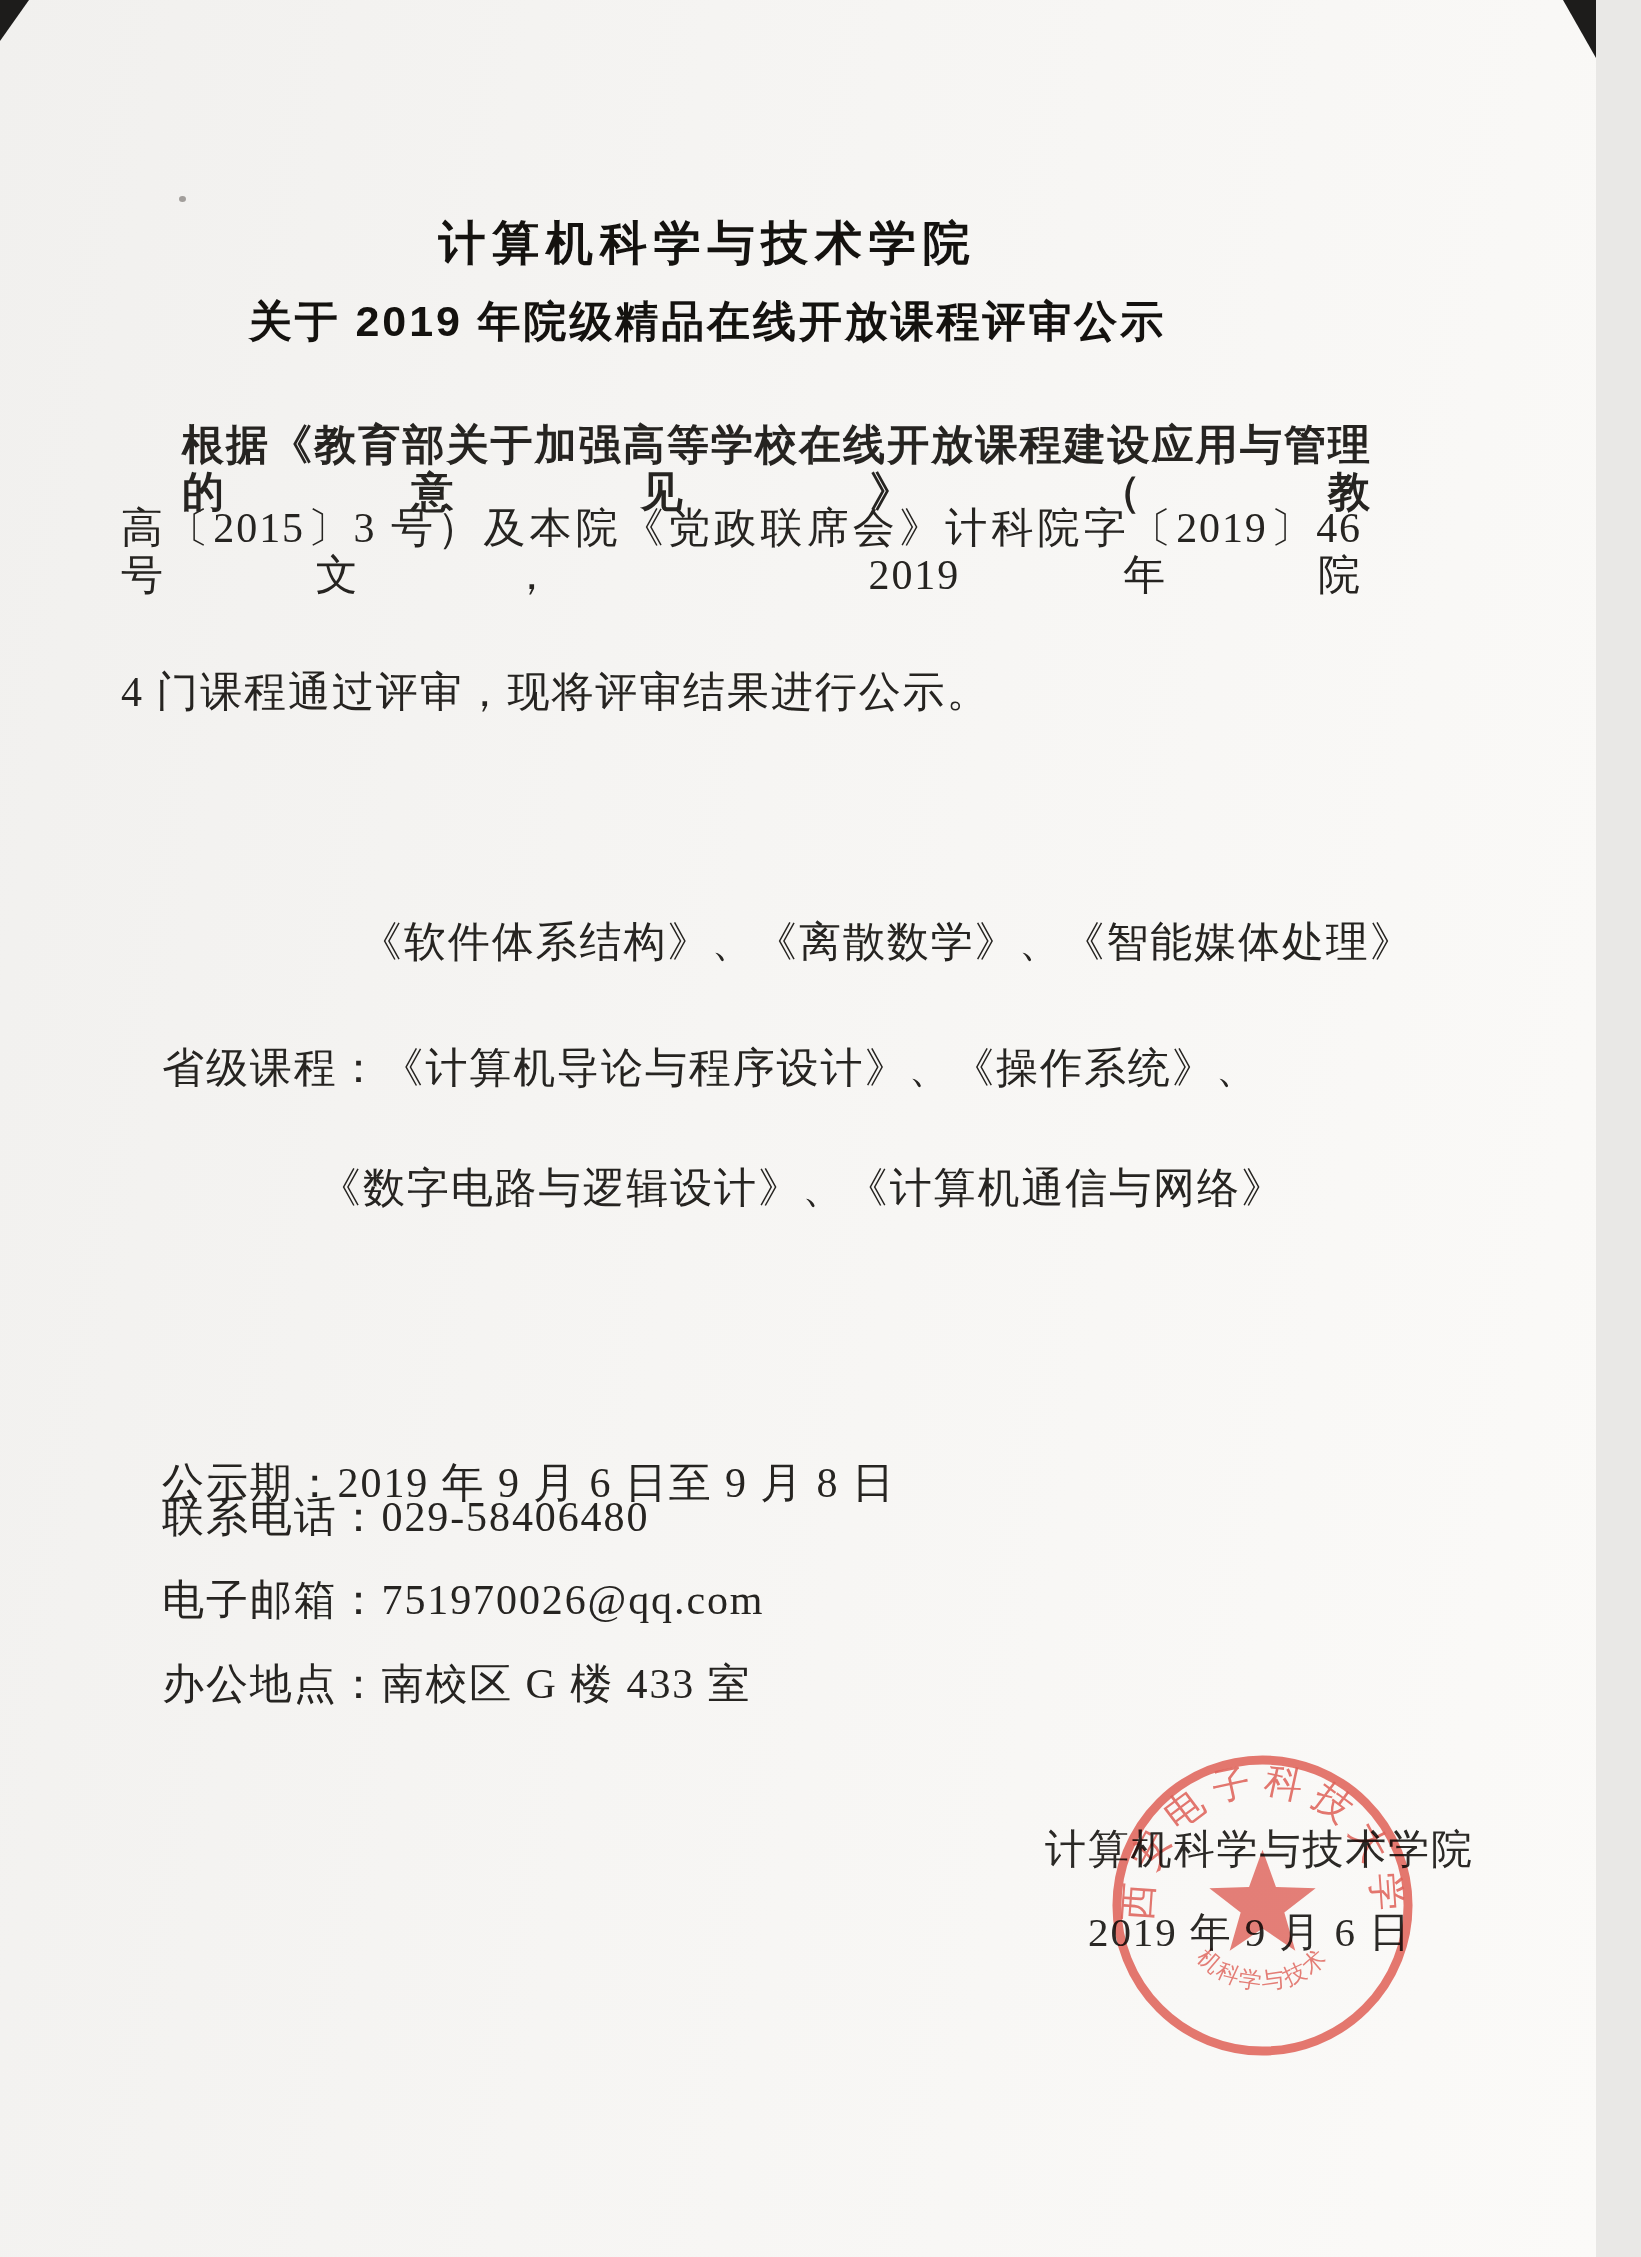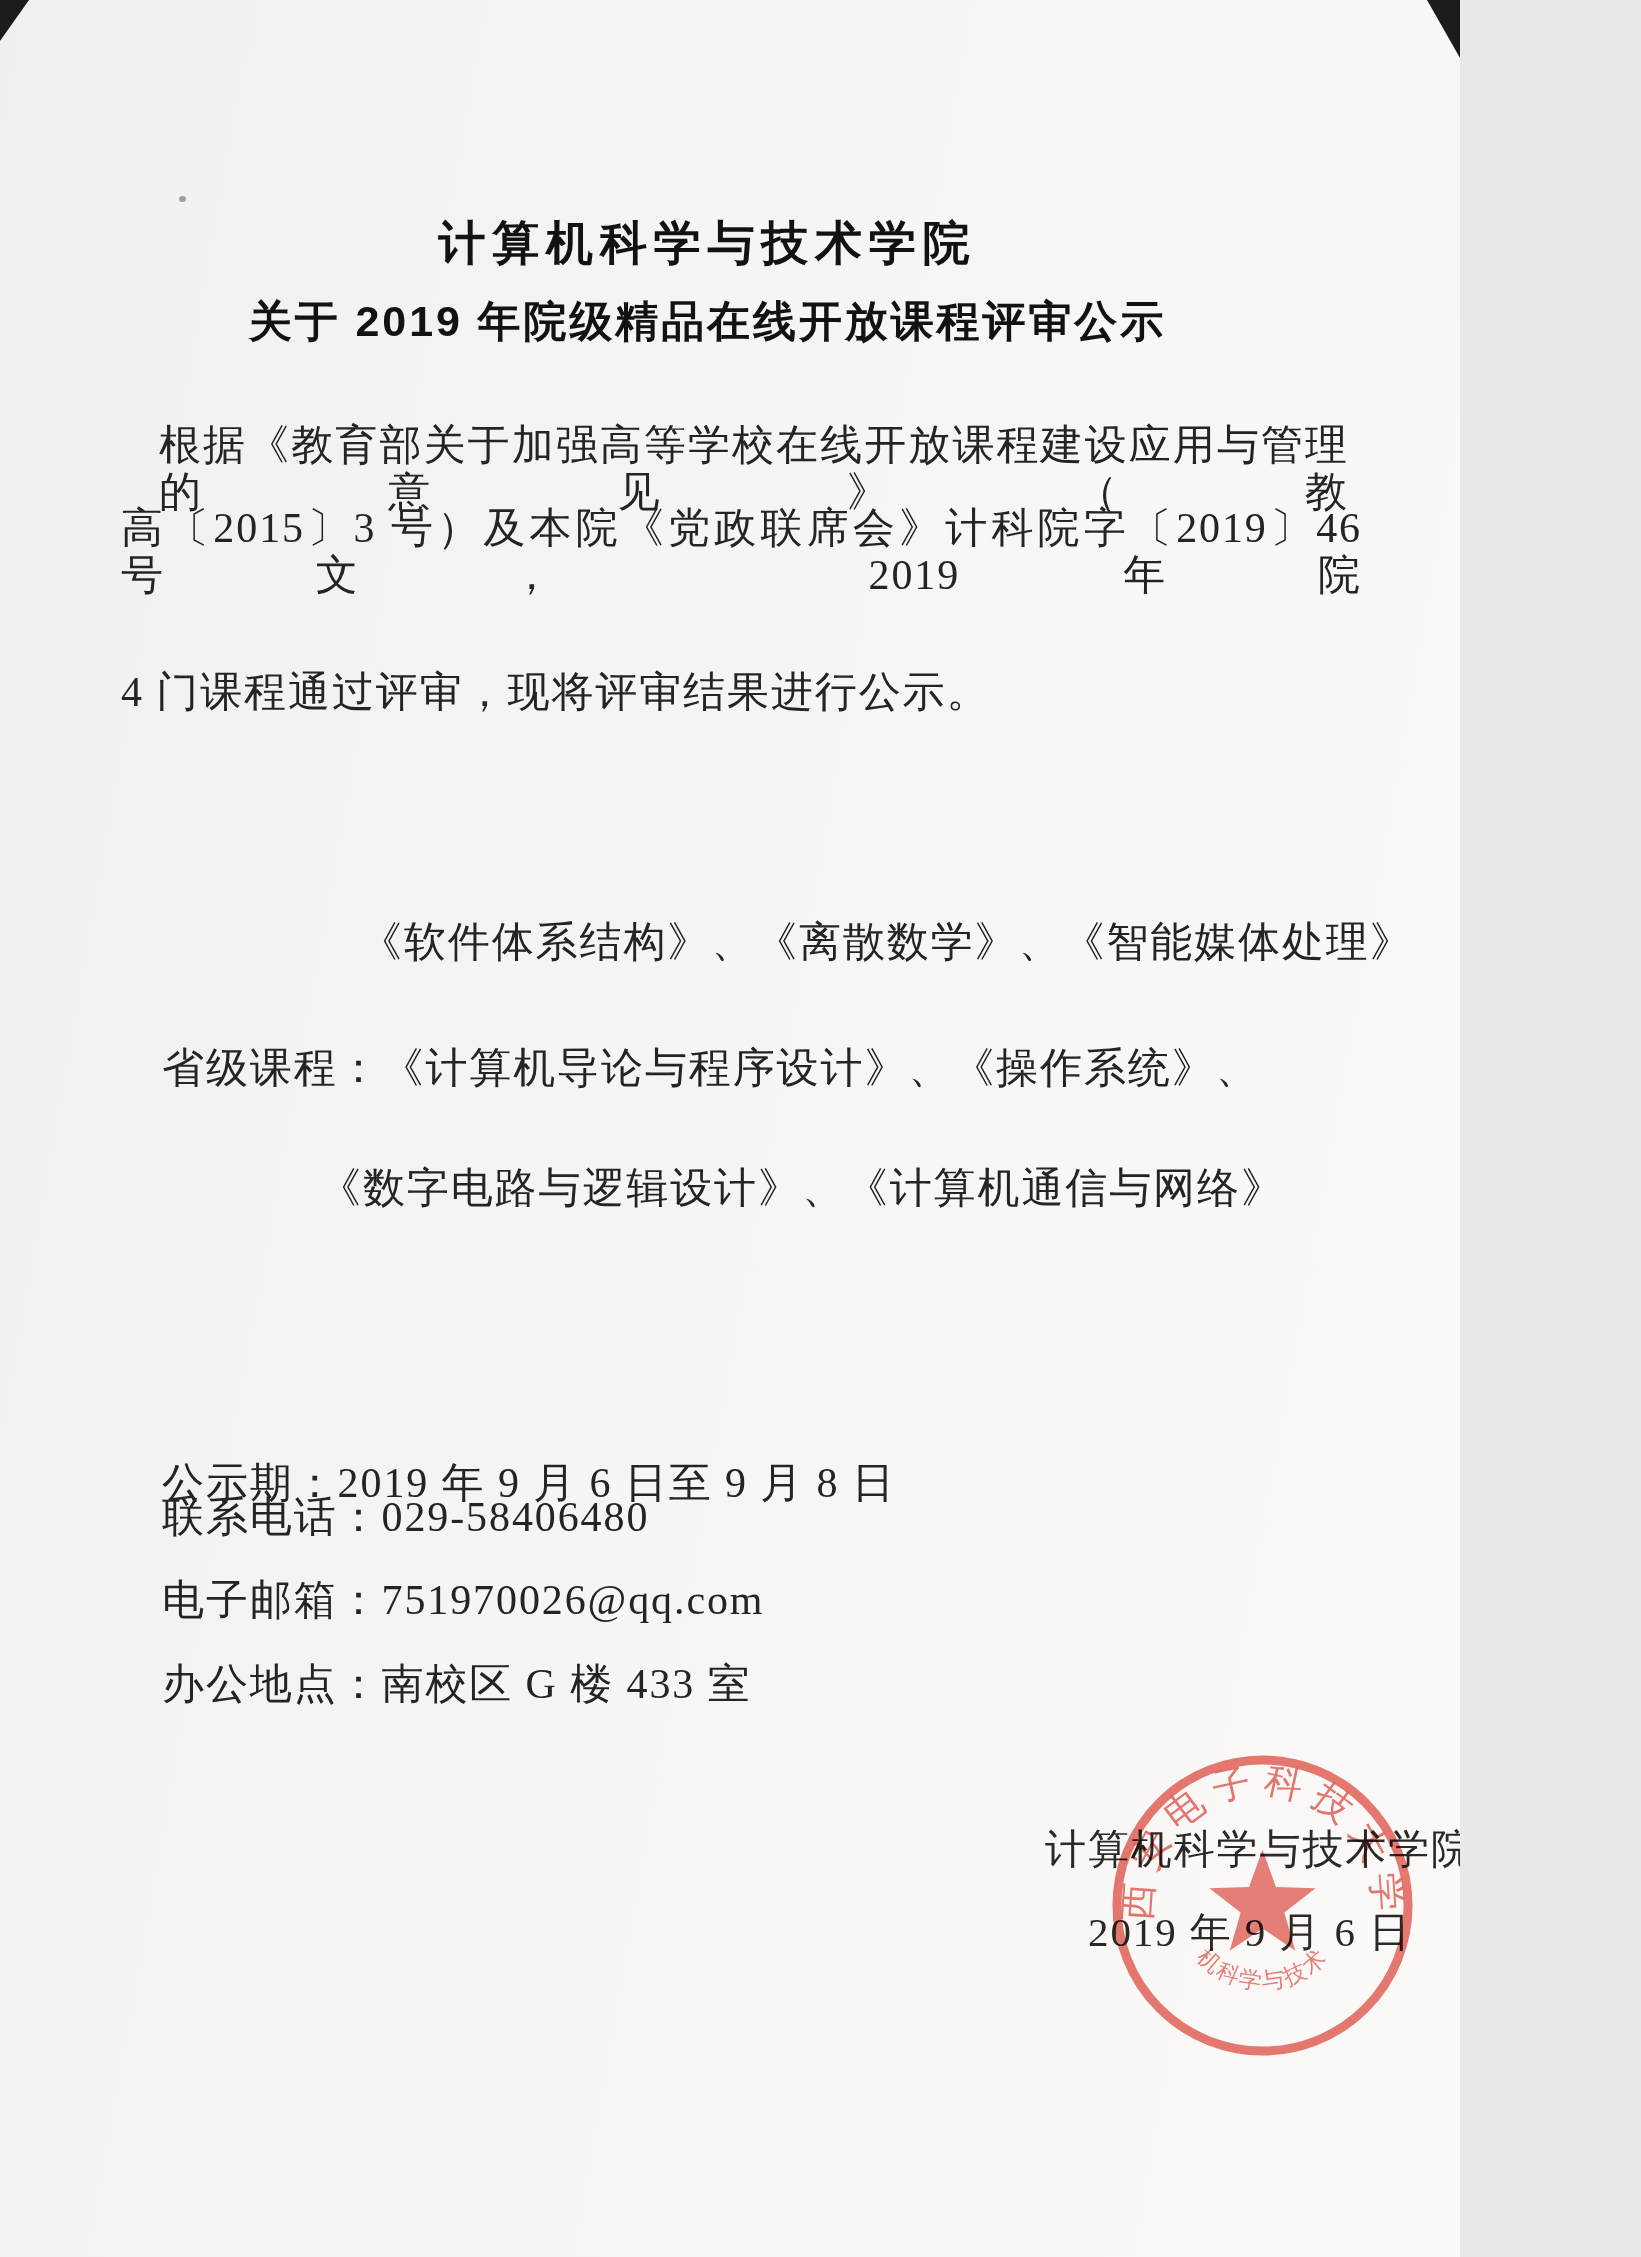--- a/index.html
+++ b/index.html
@@ -3,21 +3,21 @@
 <meta charset="utf-8">
 <style>
   html,body{margin:0;padding:0;}
   body{
     width:1641px;height:2257px;
     background:#e9e8e6;
     font-family:"Liberation Serif","DejaVu Serif",serif;
   }
   .page{
     position:relative;
-    width:1460px;height:2257px;
+    width:1596px;height:2257px;
     background:linear-gradient(100deg,#f1f0ee 0%,#f6f5f3 45%,#fbfaf8 100%);
     overflow:hidden;
     color:#211f1d;
   }
   .line{
     position:absolute;
     font-size:42px;
     line-height:1.12;
     letter-spacing:1.9px;
     white-space:nowrap;
@@ -72,21 +72,21 @@
 
 <div class="page">
 
   <div class="artifact artifact-tl"></div>
   <div class="artifact artifact-tr"></div>
   <div class="speck"></div>
 
   <div class="title title-1">计算机科学与技术学院</div>
   <div class="title title-2">关于 2019 年院级精品在线开放课程评审公示</div>
 
-  <div class="line jline" style="top:422px;left:109px;padding-left:50px;width:1190px;">根据《教育部关于加强高等学校在线开放课程建设应用与管理的意见》（教</div>
+  <div class="line jline" style="top:422px;left:132px;padding-left:50px;width:1190px;font-weight:bold;">根据《教育部关于加强高等学校在线开放课程建设应用与管理的意见》（教</div>
   <div class="line jline" style="top:505px;left:121px;">高〔2015〕3 号）及本院《党政联席会》计科院字〔2019〕46 号文， 2019 年院</div>
   <div class="line" style="top:669px;left:121px;">4 门课程通过评审，现将评审结果进行公示。</div>
 
   <div class="line" style="top:919px;left:360px;">《软件体系结构》、《离散数学》、《智能媒体处理》</div>
   <div class="line" style="top:1045px;left:162px;">省级课程：《计算机导论与程序设计》、《操作系统》、</div>
   <div class="line" style="top:1165px;left:319px;">《数字电路与逻辑设计》、《计算机通信与网络》</div>
 
   <div class="line" style="top:1460px;left:162px;">公示期：2019 年 9 月 6 日至 9 月 8 日</div>
   <div class="line" style="top:1494px;left:162px;">联系电话：029-58406480</div>
   <div class="line" style="top:1577px;left:162px;">电子邮箱：751970026@qq.com</div>

